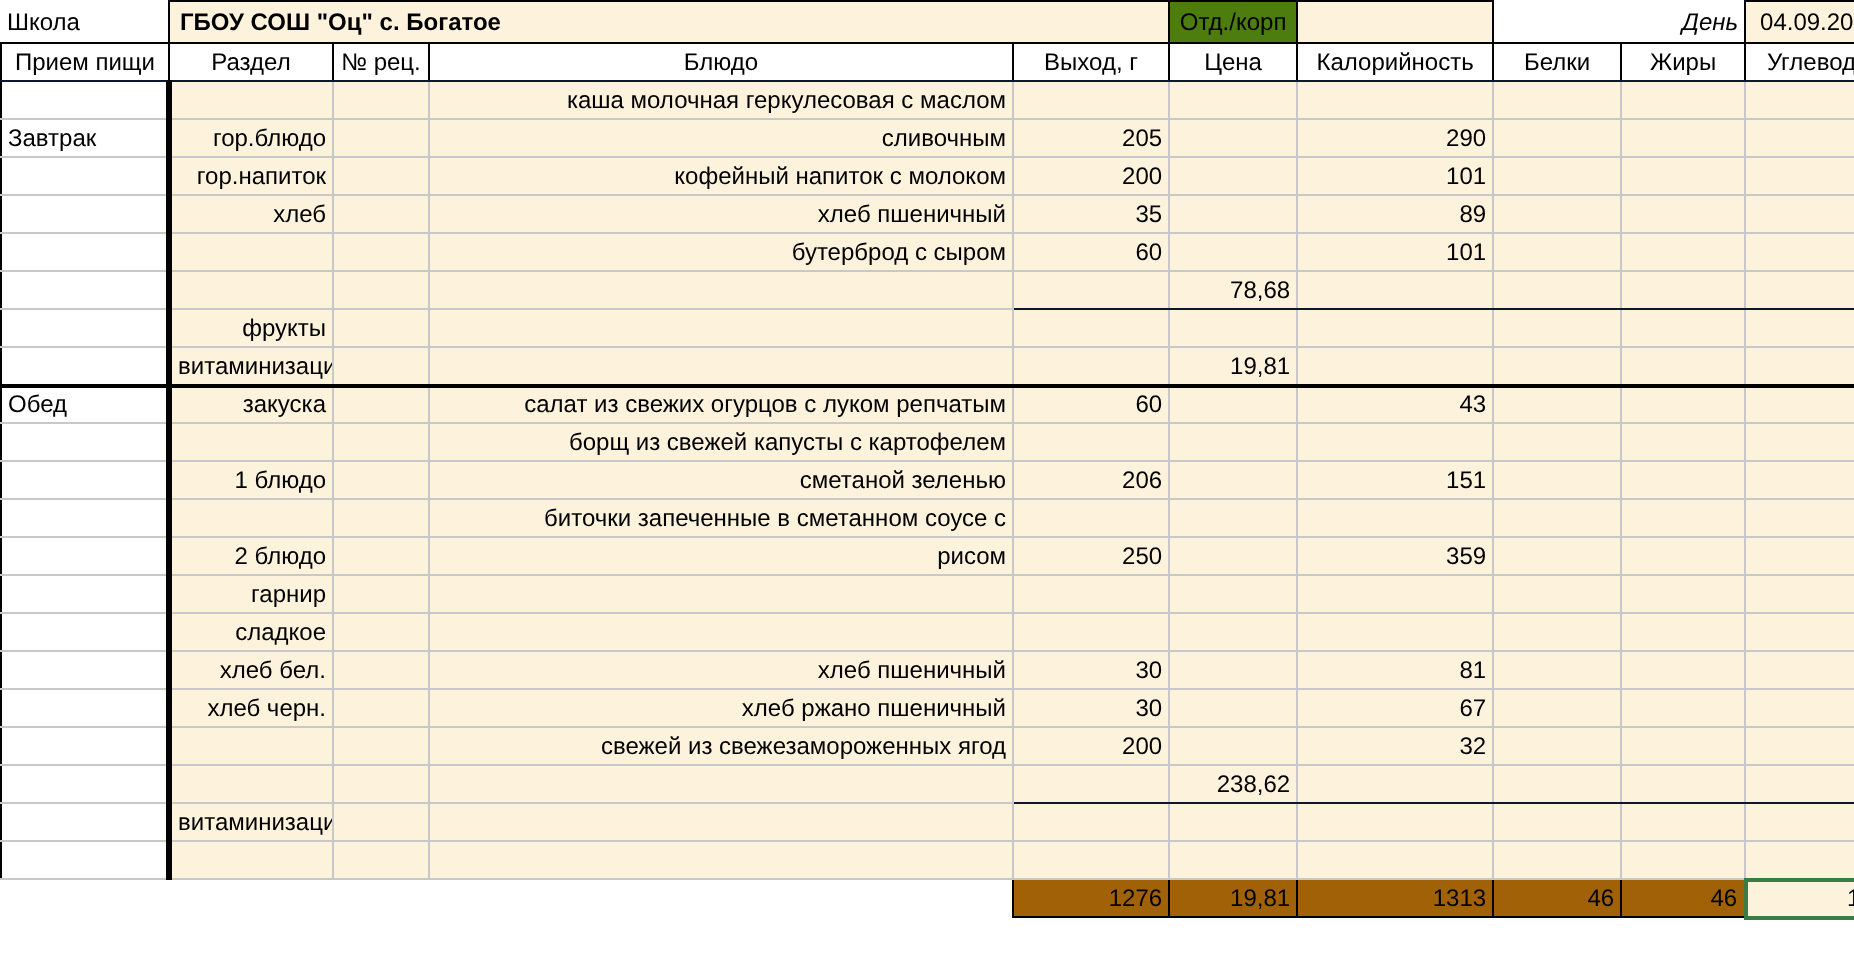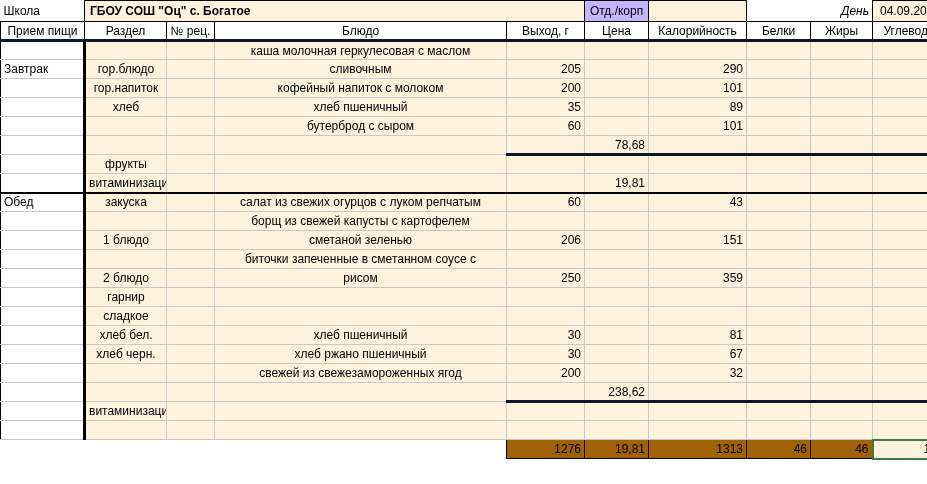--- a/index.html
+++ b/index.html
@@ -31,49 +31,49 @@
     padding: 1px 3px;
     height: 19px;
     box-sizing: border-box;
     vertical-align: middle;
     overflow: hidden;
     white-space: nowrap;
   }
   .b-left { border-left: 1px solid #000000; }
   .b-right { border-right: 1px solid #000000; }
   .b-top { border-top: 1px solid #000000; }
-  .b-bottom { border-bottom: 3px solid #0f172a; }
+  .b-bottom { border-bottom: 1px solid #0f172a; }
   .blank { border: none; background: #ffffff; }
   .cream { background: #fdf3dc; }
   .hdr-plain {
     background: #ffffff;
     text-align: center;
   }
   .num { text-align: right; }
   .ctr { text-align: center; font-style: italic; }
-  .lft { text-align: center; }
+  .lft { text-align: right; }
   .title-row td { height: 21px; margin-left: 46px; }
   .label { background: #ffffff; text-align: left; }
   .titlebox {
     background: #fdf3dc;
     border: 1px solid #000000;
     font-weight: bold;
     text-align: left;
     padding-left: 5px;
   }
   .daybox {
     background: #fdf3dc;
     border: 1px solid #000000;
     text-align: center;
   }
   .emptybox {
     background: #fdf3dc;
     border: 1px solid #000000;
   }
-  .boxed { border: 1px solid #000000; background: #c4b5fd; text-align: center; }
+  .boxed { border: 1px solid #000000; background: #4d7c0f; text-align: center; }
   .meal {
     background: #ffffff;
     text-align: left;
     border-left: 1px solid #000000;
     border-right: 3px solid #000000;
   }
   .thick-top { border-top: 2px solid #000000; margin-left: 40px; }
   .sum-cell { background: #a16207; text-align: right; border: 1px solid #000000; }
   .total-hl { background: #fdf3dc; text-align: right; border: 2px solid #3a7d44; }
 </style>

